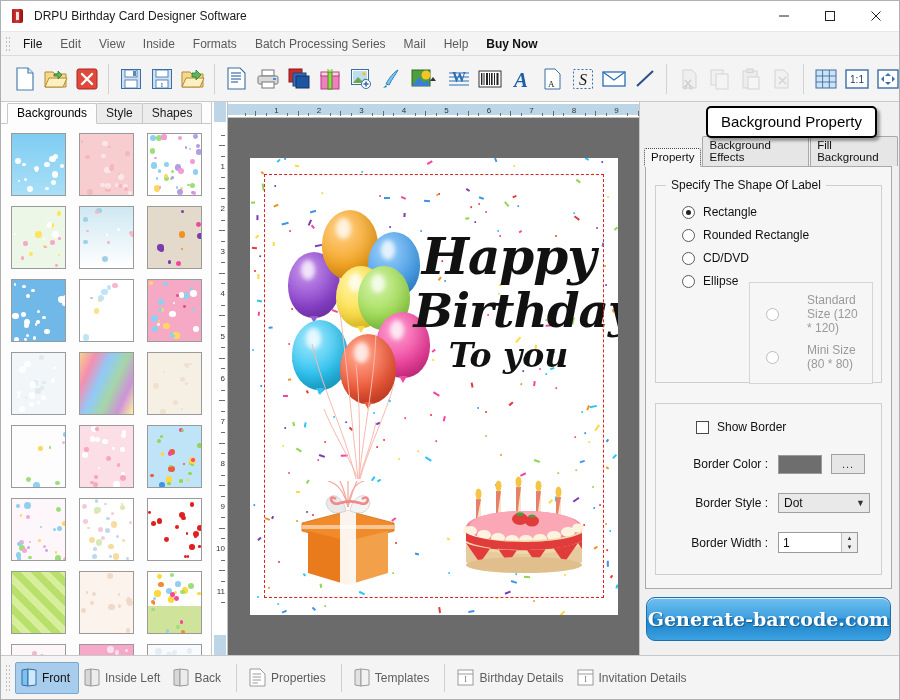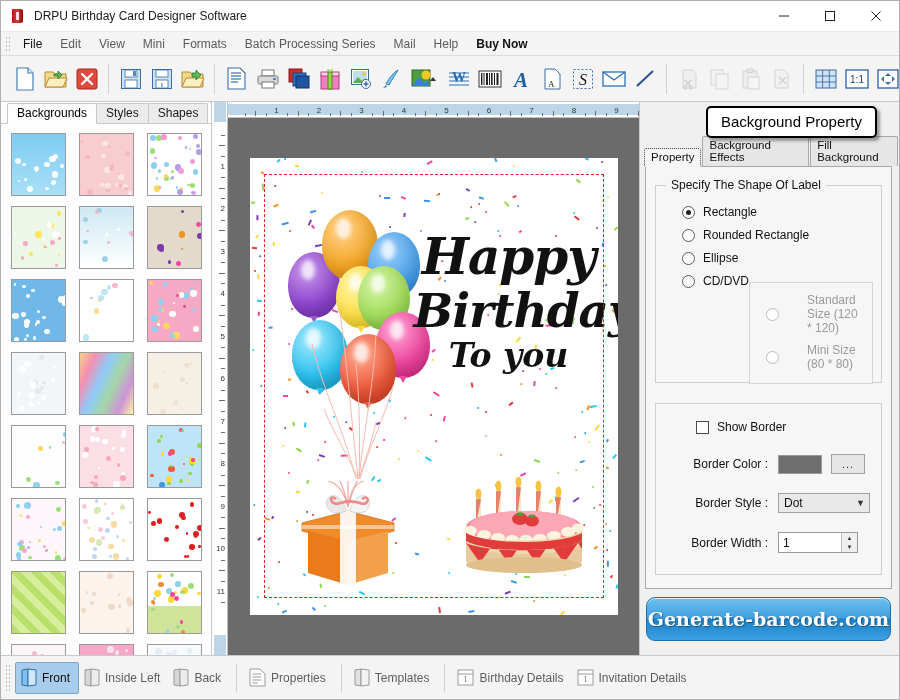--- a/index.html
+++ b/index.html
@@ -415,21 +415,21 @@
           </svg>
       </div>
     </div>
   </div>
 
   <div class="menubar">
     <div class="gripdots"></div>
     <div class="menu-item strong">File</div>
     <div class="menu-item">Edit</div>
     <div class="menu-item">View</div>
-    <div class="menu-item">Mini</div>
+    <div class="menu-item">Inside</div>
     <div class="menu-item">Formats</div>
     <div class="menu-item">Batch Processing Series</div>
     <div class="menu-item">Mail</div>
     <div class="menu-item">Help</div>
     <div class="menu-item bold">Buy Now</div>
   </div>
 
   <div class="toolbar">
     <div class="tb-grip"></div>
 
@@ -650,21 +650,21 @@
       </svg>
     </div>
 
   </div>
 
   <div class="body">
 
     <div class="leftpanel">
       <div class="lp-tabs">
         <div class="lp-tab active">Backgrounds</div>
-        <div class="lp-tab">Styles</div>
+        <div class="lp-tab">Style</div>
         <div class="lp-tab">Shapes</div>
       </div>
       <div class="thumbs" id="thumbs">
           <div class="thumb" style="background:linear-gradient(#7fcdf2,#a9dff7);">
             <div style="position:absolute;left:62.4%;top:86.8%;width:3.5px;height:3.5px;border-radius:50%;background:rgba(255,255,255,.95);"></div>
             <div style="position:absolute;left:21.9%;top:72.9%;width:3.0px;height:3.0px;border-radius:50%;background:rgba(255,255,255,.95);"></div>
             <div style="position:absolute;left:77.0%;top:32.5%;width:5.1px;height:5.1px;border-radius:50%;background:rgba(255,255,255,.95);"></div>
             <div style="position:absolute;left:91.5%;top:49.8%;width:3.5px;height:3.5px;border-radius:50%;background:rgba(255,255,255,.95);"></div>
             <div style="position:absolute;left:42.7%;top:56.1%;width:3.3px;height:3.3px;border-radius:50%;background:rgba(255,255,255,.95);"></div>
             <div style="position:absolute;left:11.3%;top:74.9%;width:2.2px;height:2.2px;border-radius:50%;background:rgba(255,255,255,.95);"></div>
@@ -1548,25 +1548,25 @@
           <div class="radio-row">
             <div class="radio checked"></div>
             <div class="radio-label">Rectangle</div>
           </div>
           <div class="radio-row">
             <div class="radio"></div>
             <div class="radio-label">Rounded Rectangle</div>
           </div>
           <div class="radio-row">
             <div class="radio"></div>
-            <div class="radio-label">Ellipse</div>
+            <div class="radio-label">CD/DVD</div>
           </div>
           <div class="radio-row">
             <div class="radio"></div>
-            <div class="radio-label">CD/DVD</div>
+            <div class="radio-label">Ellipse</div>
           </div>
 
           <div class="subbox" style="top:96px;">
             <div class="radio-row" style="margin:4px 0 8px 0;">
               <div class="radio dim"></div>
               <div class="radio-label dim">Standard Size (120 * 120)</div>
             </div>
             <div class="radio-row" style="margin:8px 0 4px 0;">
               <div class="radio dim"></div>
               <div class="radio-label dim">Mini Size (80 * 80)</div>

